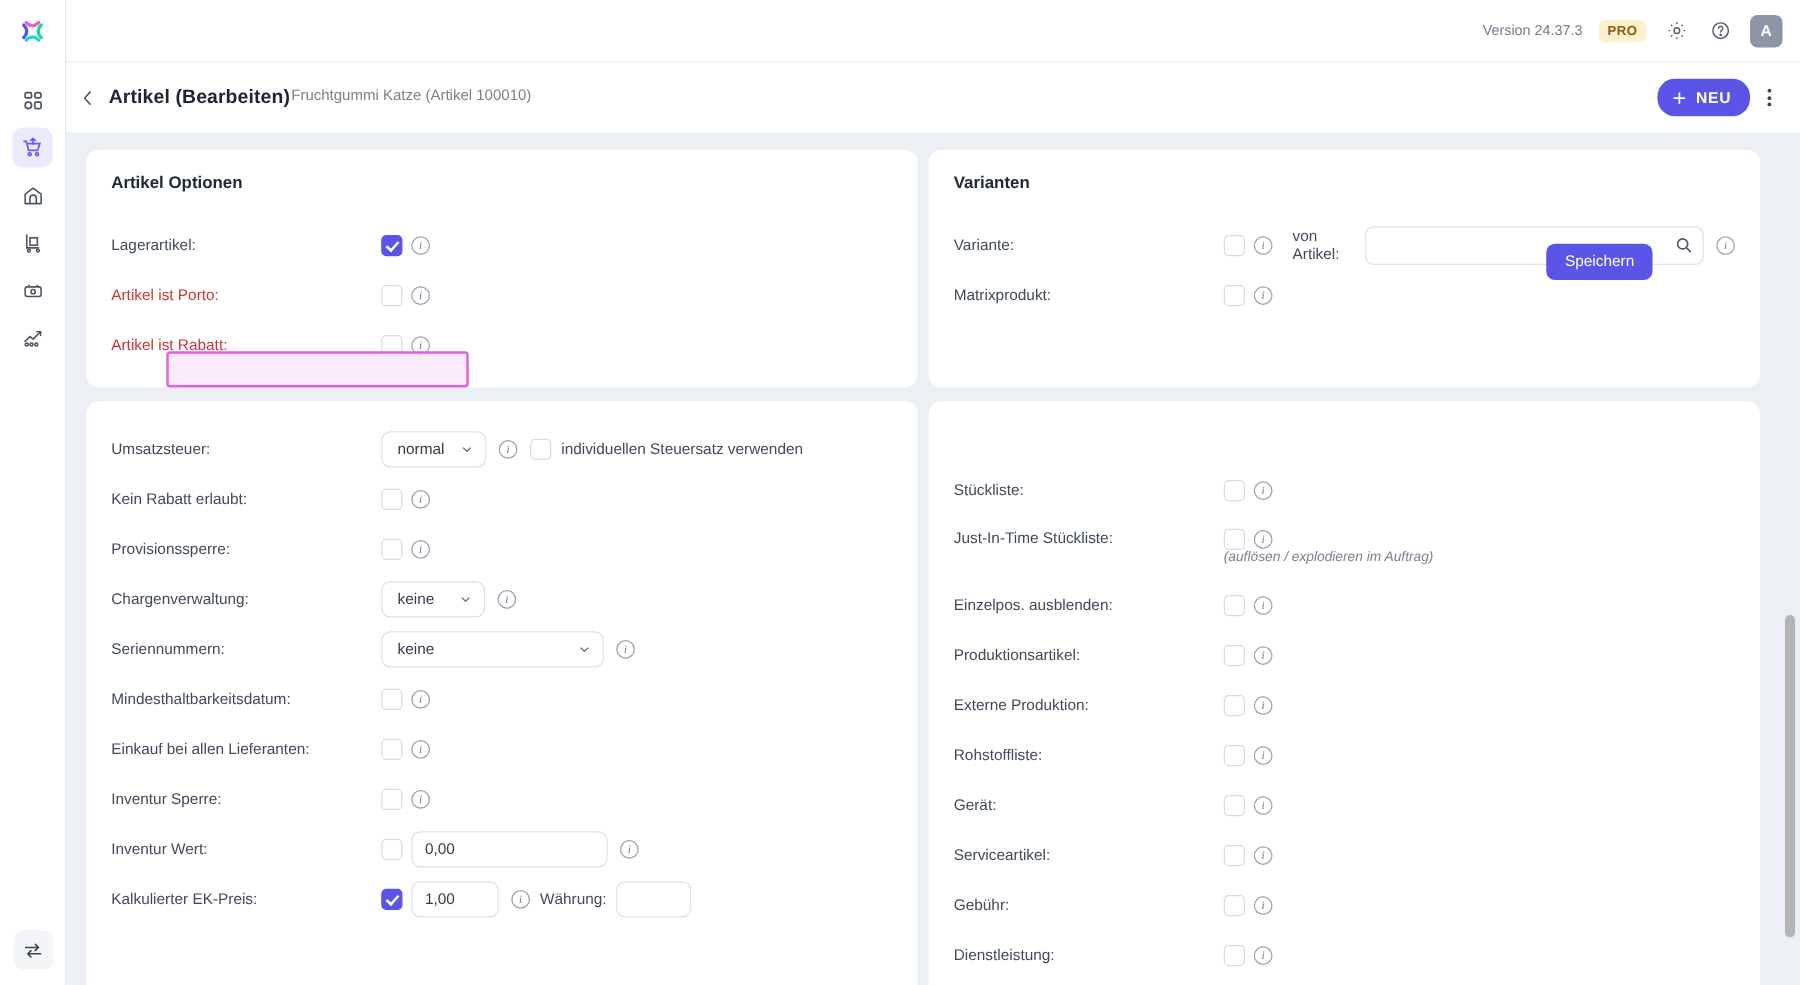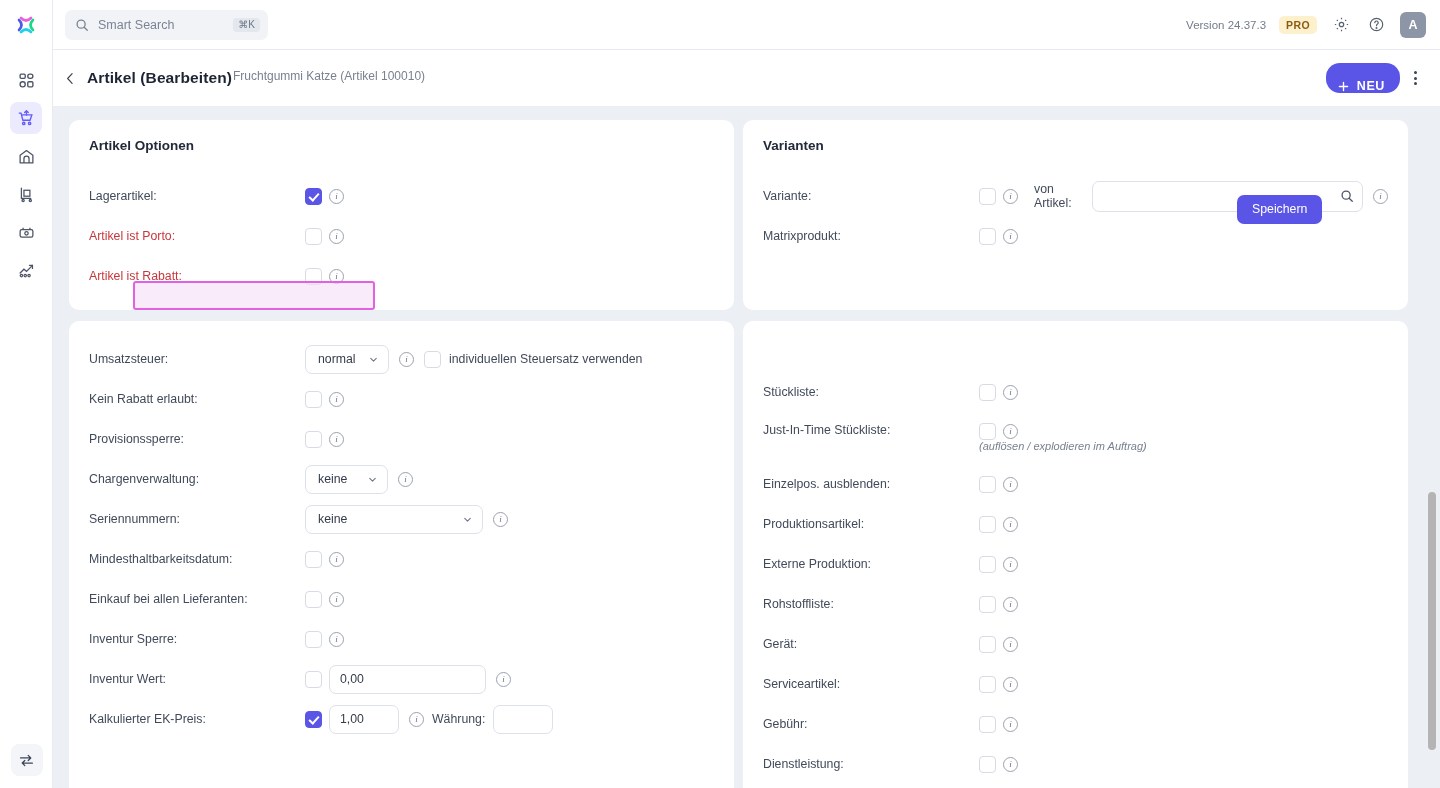--- a/index.html
+++ b/index.html
@@ -68,21 +68,21 @@
     border-bottom: 1px solid #eaedf2;
   }
   .backbtn { width: 34px; display: flex; justify-content: center; color: #39414f; cursor: pointer; font-size: 15px; }
   .ph-titles { display: flex; gap: 1px; }
   .ph-title { font-size: 15.5px; font-weight: bold; color: #1d2433; letter-spacing: .1px; }
   .ph-sub { font-size: 12px; color: #79818f; }
   .ph-actions { margin-left: auto; display: flex; align-items: center; gap: 4px; }
   .btn-neu {
     height: 30px; background: #5a55e6; color: #fff; border: 0; border-radius: 14px;
     font-size: 12.5px; font-weight: bold; letter-spacing: .6px;
-    padding: 0 15px 0 11px; display: flex; align-items: flex-end; gap: 7px; cursor: pointer;
+    padding: 0 15px 0 11px; display: flex; align-items: center; gap: 7px; cursor: pointer;
     font-family: inherit;
   }
   .dots { width: 22px; height: 26px; display: flex; flex-direction: column; align-items: center; justify-content: center; gap: 2.5px; cursor: pointer; }
   .dots i { width: 3px; height: 3px; border-radius: 50%; background: #3b4453; display: block; }
 
   
   .scroll {
     flex: 1; position: relative; overflow: hidden; background: #eceff4;
     padding: 13px 10px 0 16px;
   }
@@ -239,30 +239,20 @@
           <path d="M3 7h12M12 4l3 3-3 3"></path>
             <path d="M17 13H5M8 10l-3 3 3 3"></path>
         </svg>
       </div>
     </div>
   </div>
 
   <div class="right">
 
     <div class="topbar">
-      <div class="search">
-        <span style="display:flex;color:#7b8494">
-          <svg width="14" height="14" viewBox="0 0 16 16" fill="none" stroke="currentColor" stroke-width="1.5" stroke-linecap="round">
-            <circle cx="7" cy="7" r="4.6"></circle>
-              <path d="M10.5 10.5 14 14"></path>
-          </svg>
-        </span>
-        <span class="s-ph">Smart Search</span>
-        <span class="kbd">⌘K</span>
-      </div>
       <div class="top-right">
         <span class="version">Version 24.37.3</span>
         <span class="pro">PRO</span>
         <span class="icon-btn">
           <svg width="17" height="17" viewBox="0 0 20 20" fill="none" stroke="currentColor" stroke-width="1.4">
             <circle cx="10" cy="10" r="2.6"></circle>
             <path d="M10 2.2v1.6M10 16.2v1.6M2.2 10h1.6M16.2 10h1.6M4.5 4.5l1.2 1.2M14.3 14.3l1.2 1.2M15.5 4.5l-1.2 1.2M5.7 14.3l-1.2 1.2"></path>
           </svg>
         </span>
         <span class="icon-btn">

